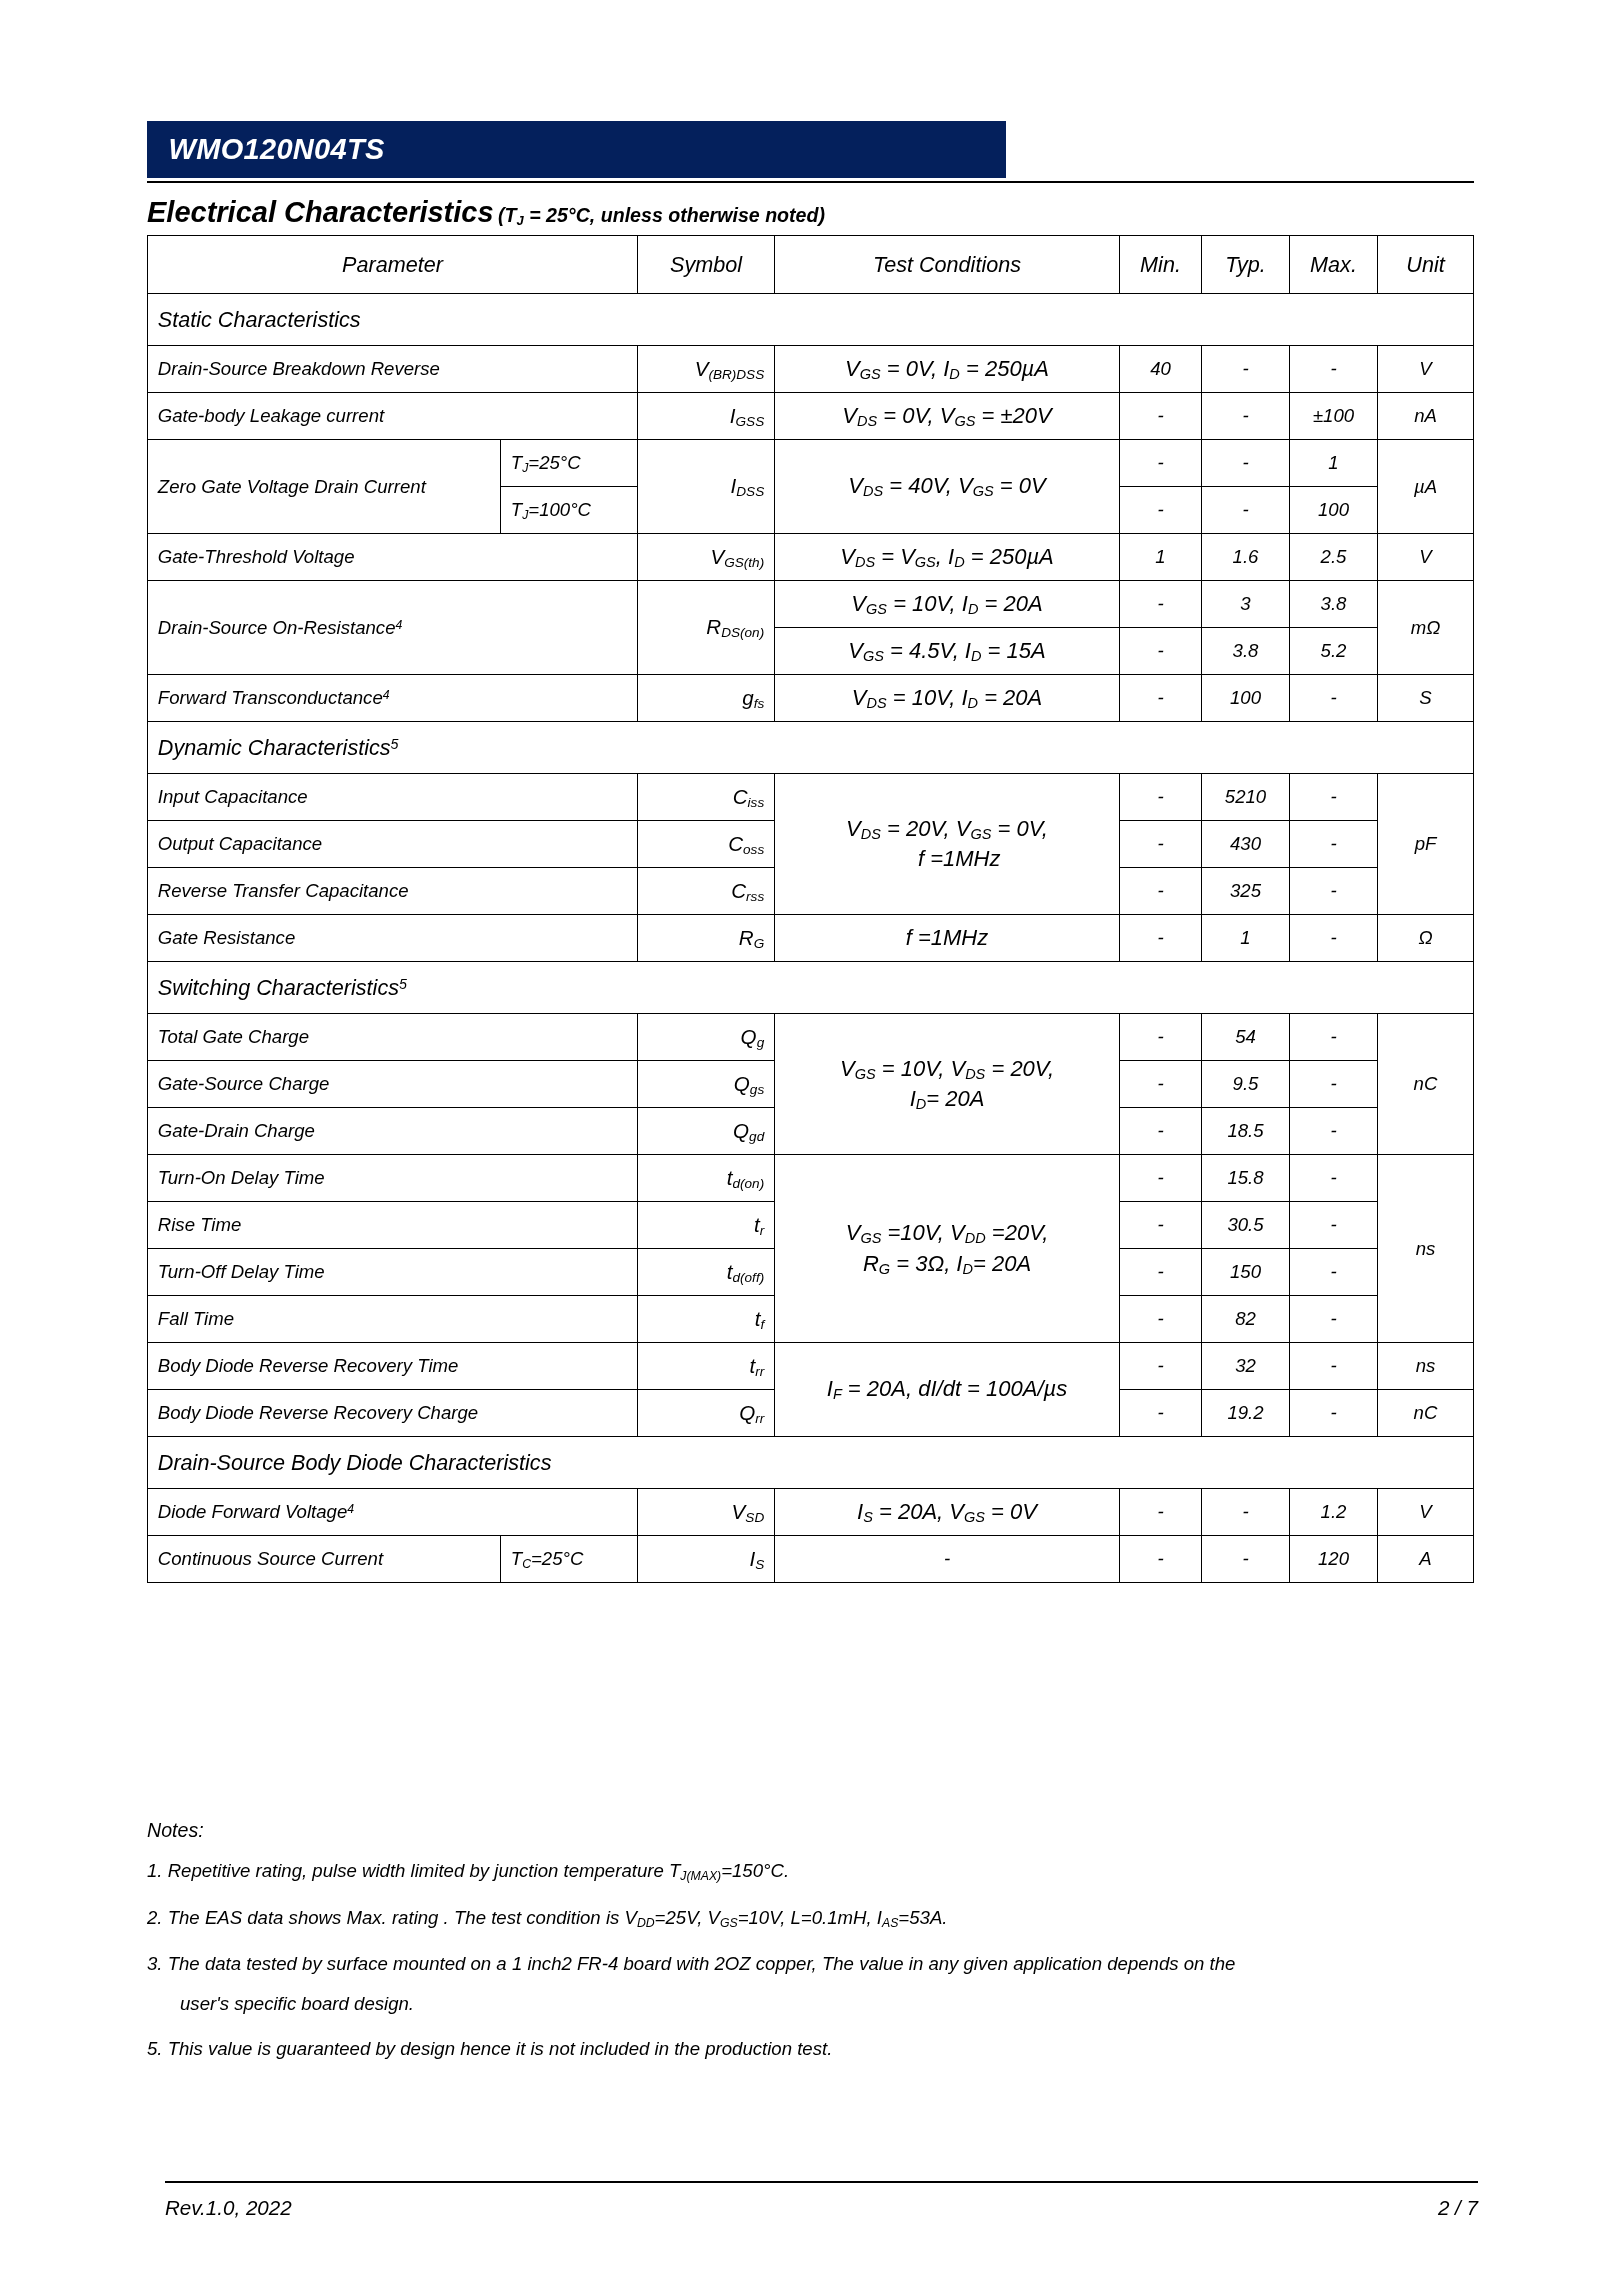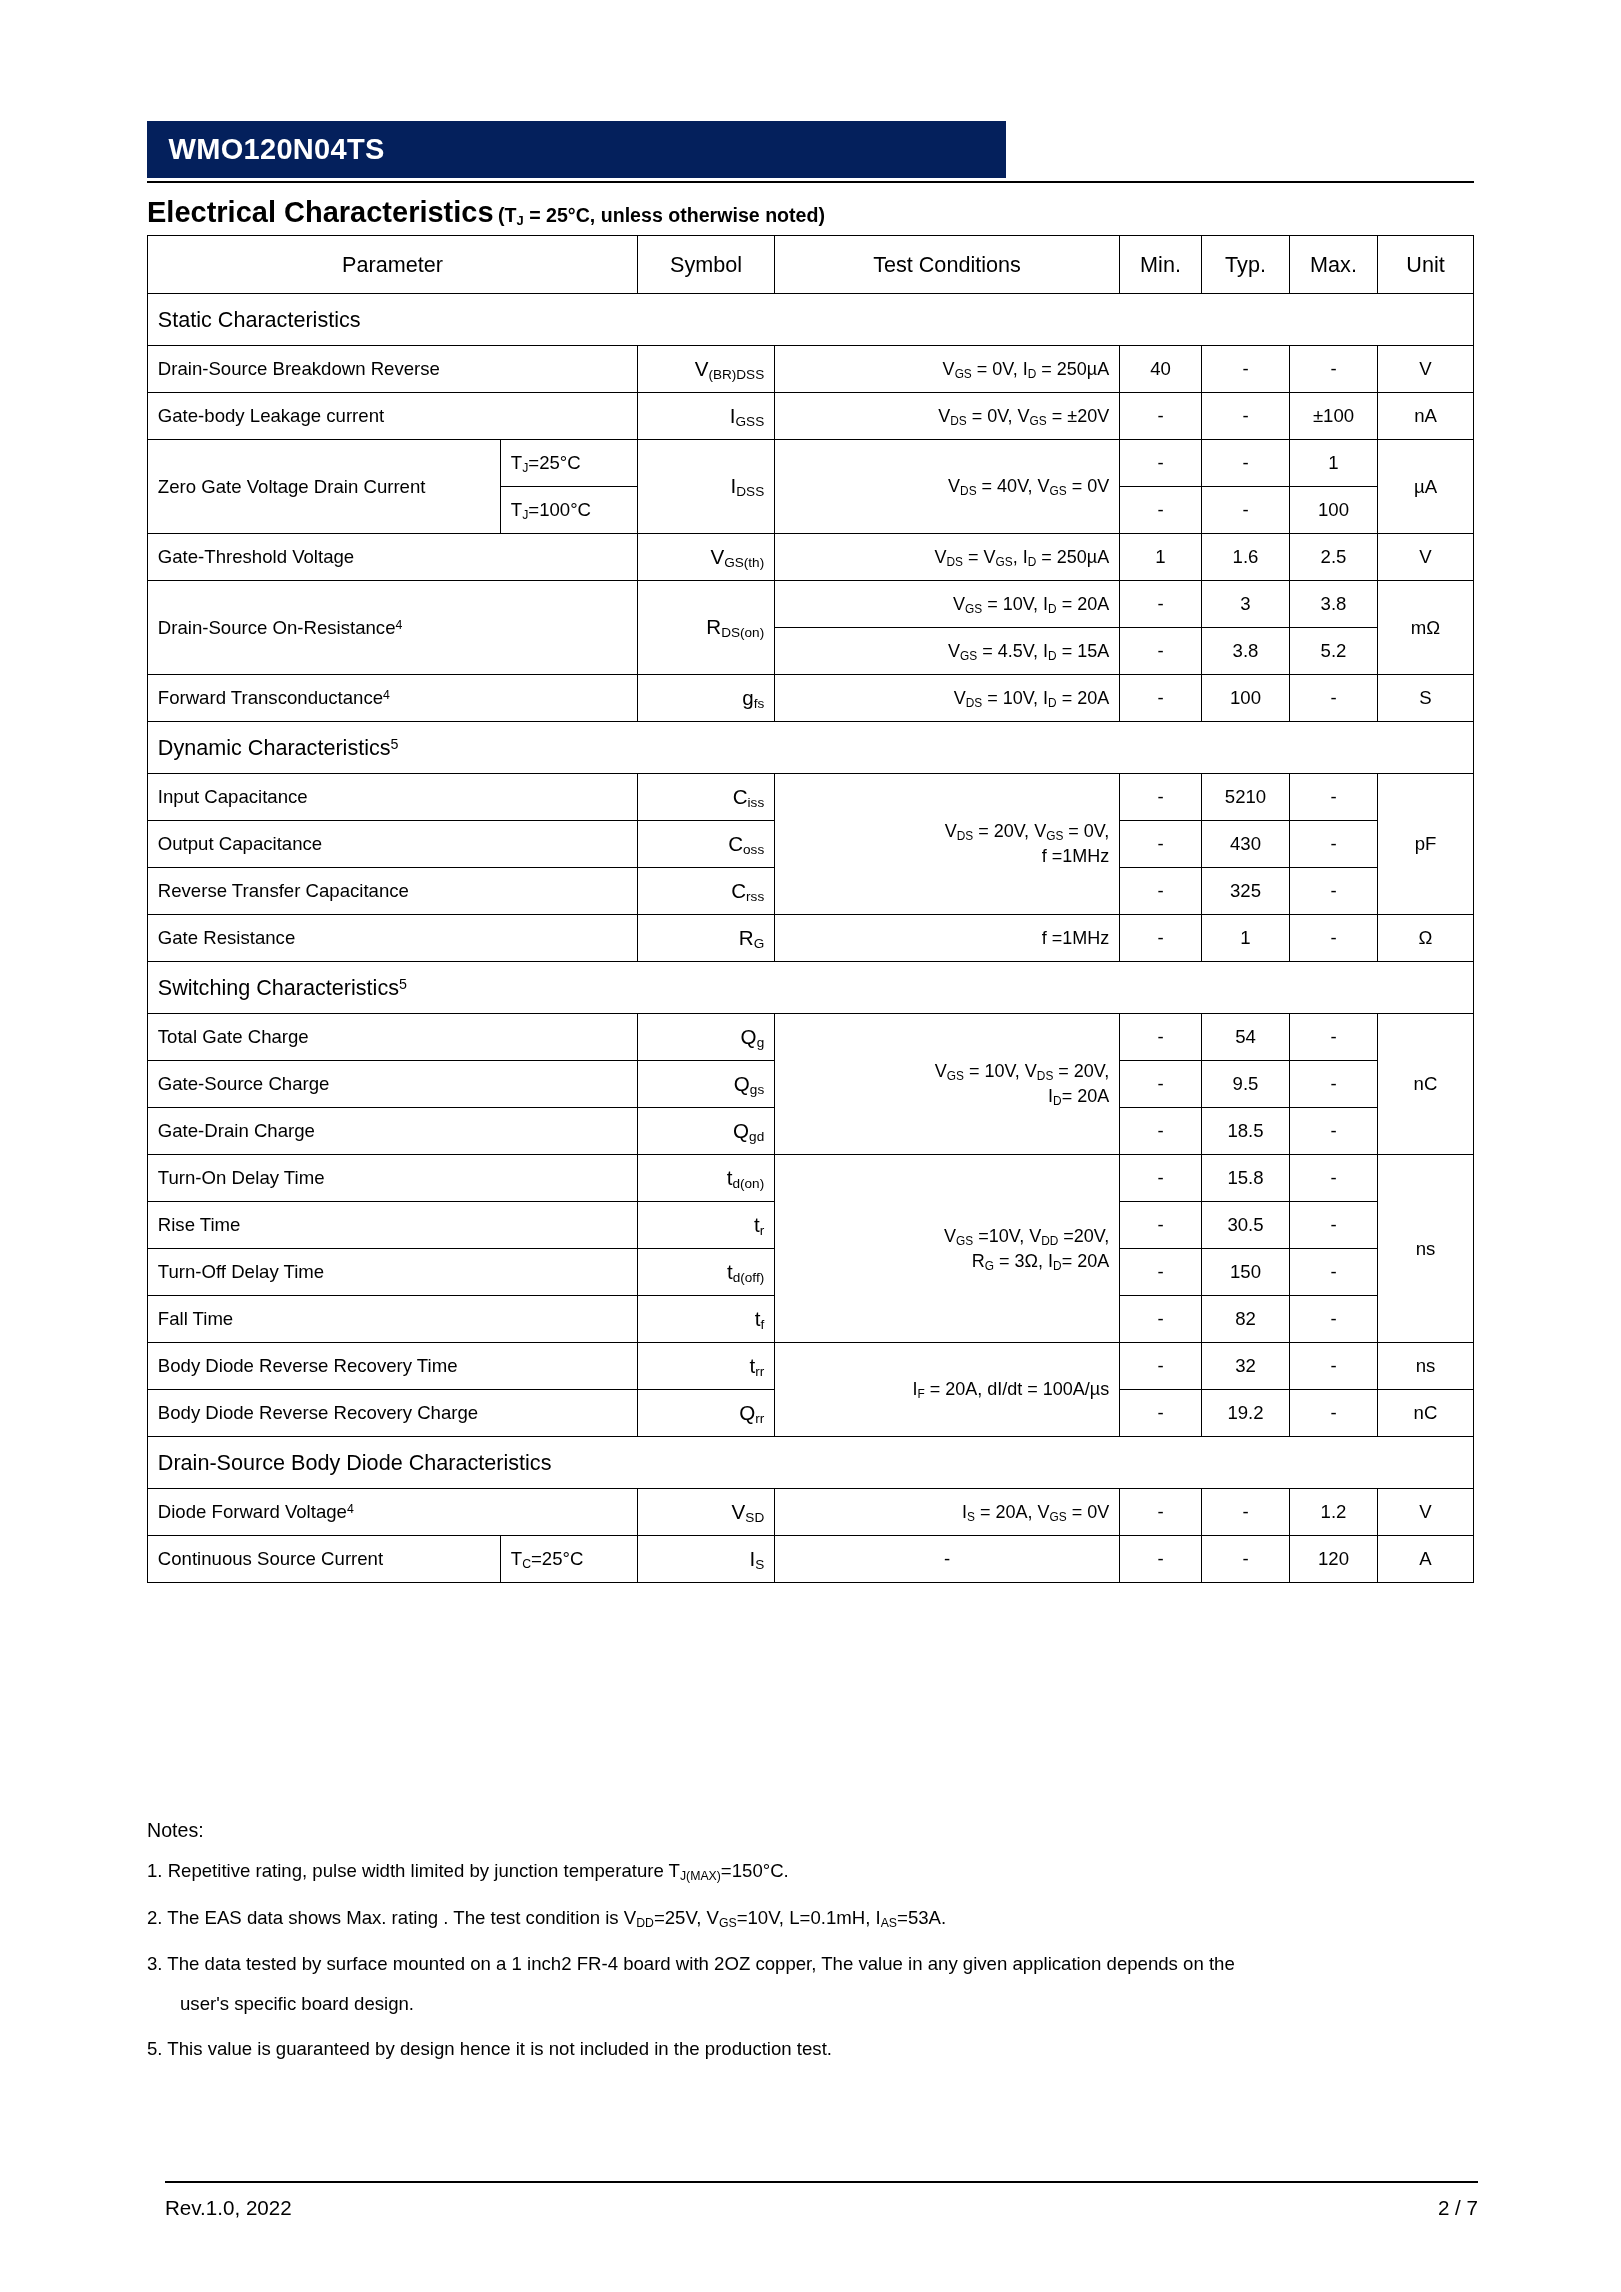--- a/index.html
+++ b/index.html
@@ -15,20 +15,21 @@
     position: relative;
     overflow: hidden;
   }
   .page {
     position: absolute;
     left: 0; top: 0;
     width: 1621px;
     height: 2150px;
     box-sizing: border-box;
     padding: 0 74px;
+    font-style: italic;
   }
 
   
   .header-bar {
     position: absolute;
     left: 147px;
     top: 121px;
     width: 859px;
     height: 57px;
     background: #04205c;
@@ -110,22 +111,22 @@
     padding-left: 13.7px;
   }
   td.center { text-align: center; }
   td.left   { text-align: left; }
   td.sym {
     text-align: right;
     font-weight: bold;
     font-size: 20.6px;
   }
   td.cond {
-    text-align: right;
-    font-size: 18px;
+    text-align: center;
+    font-size: 22px;
     line-height: 1.38;
   }
   tr.datarow td { height: 46px; }
 
   
   .notes {
     position: absolute;
     left: 147px;
     top: 1821px;
     width: 1333px;

